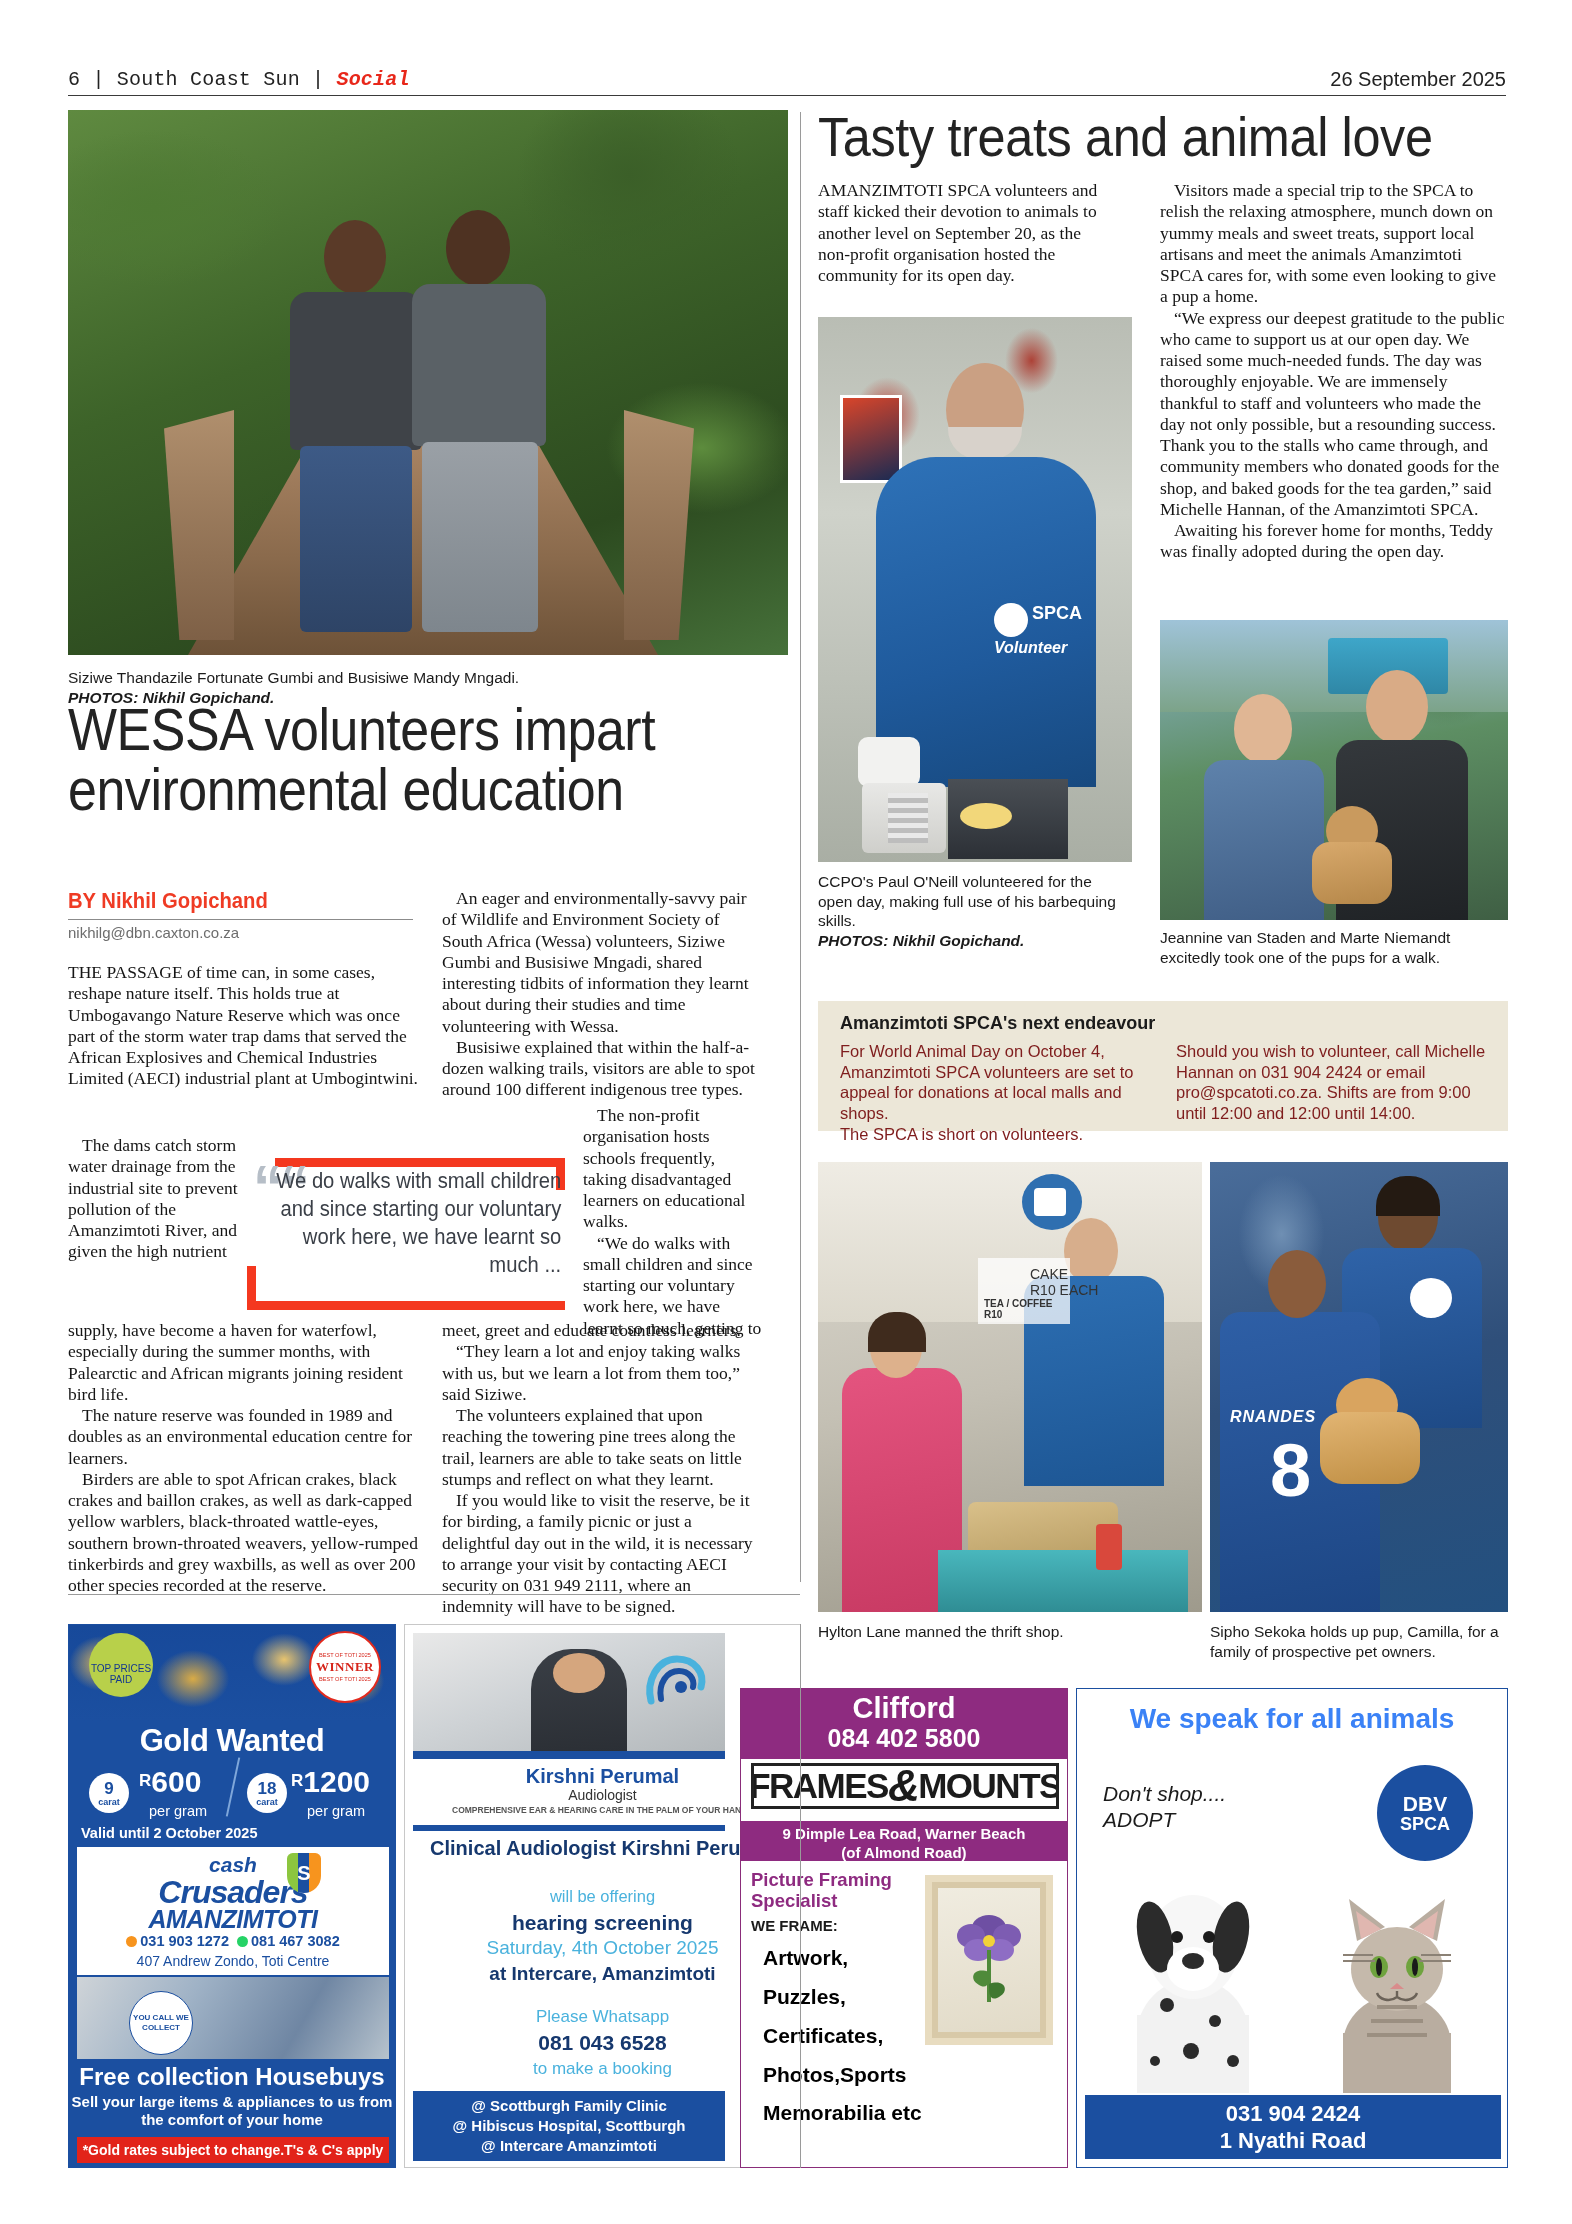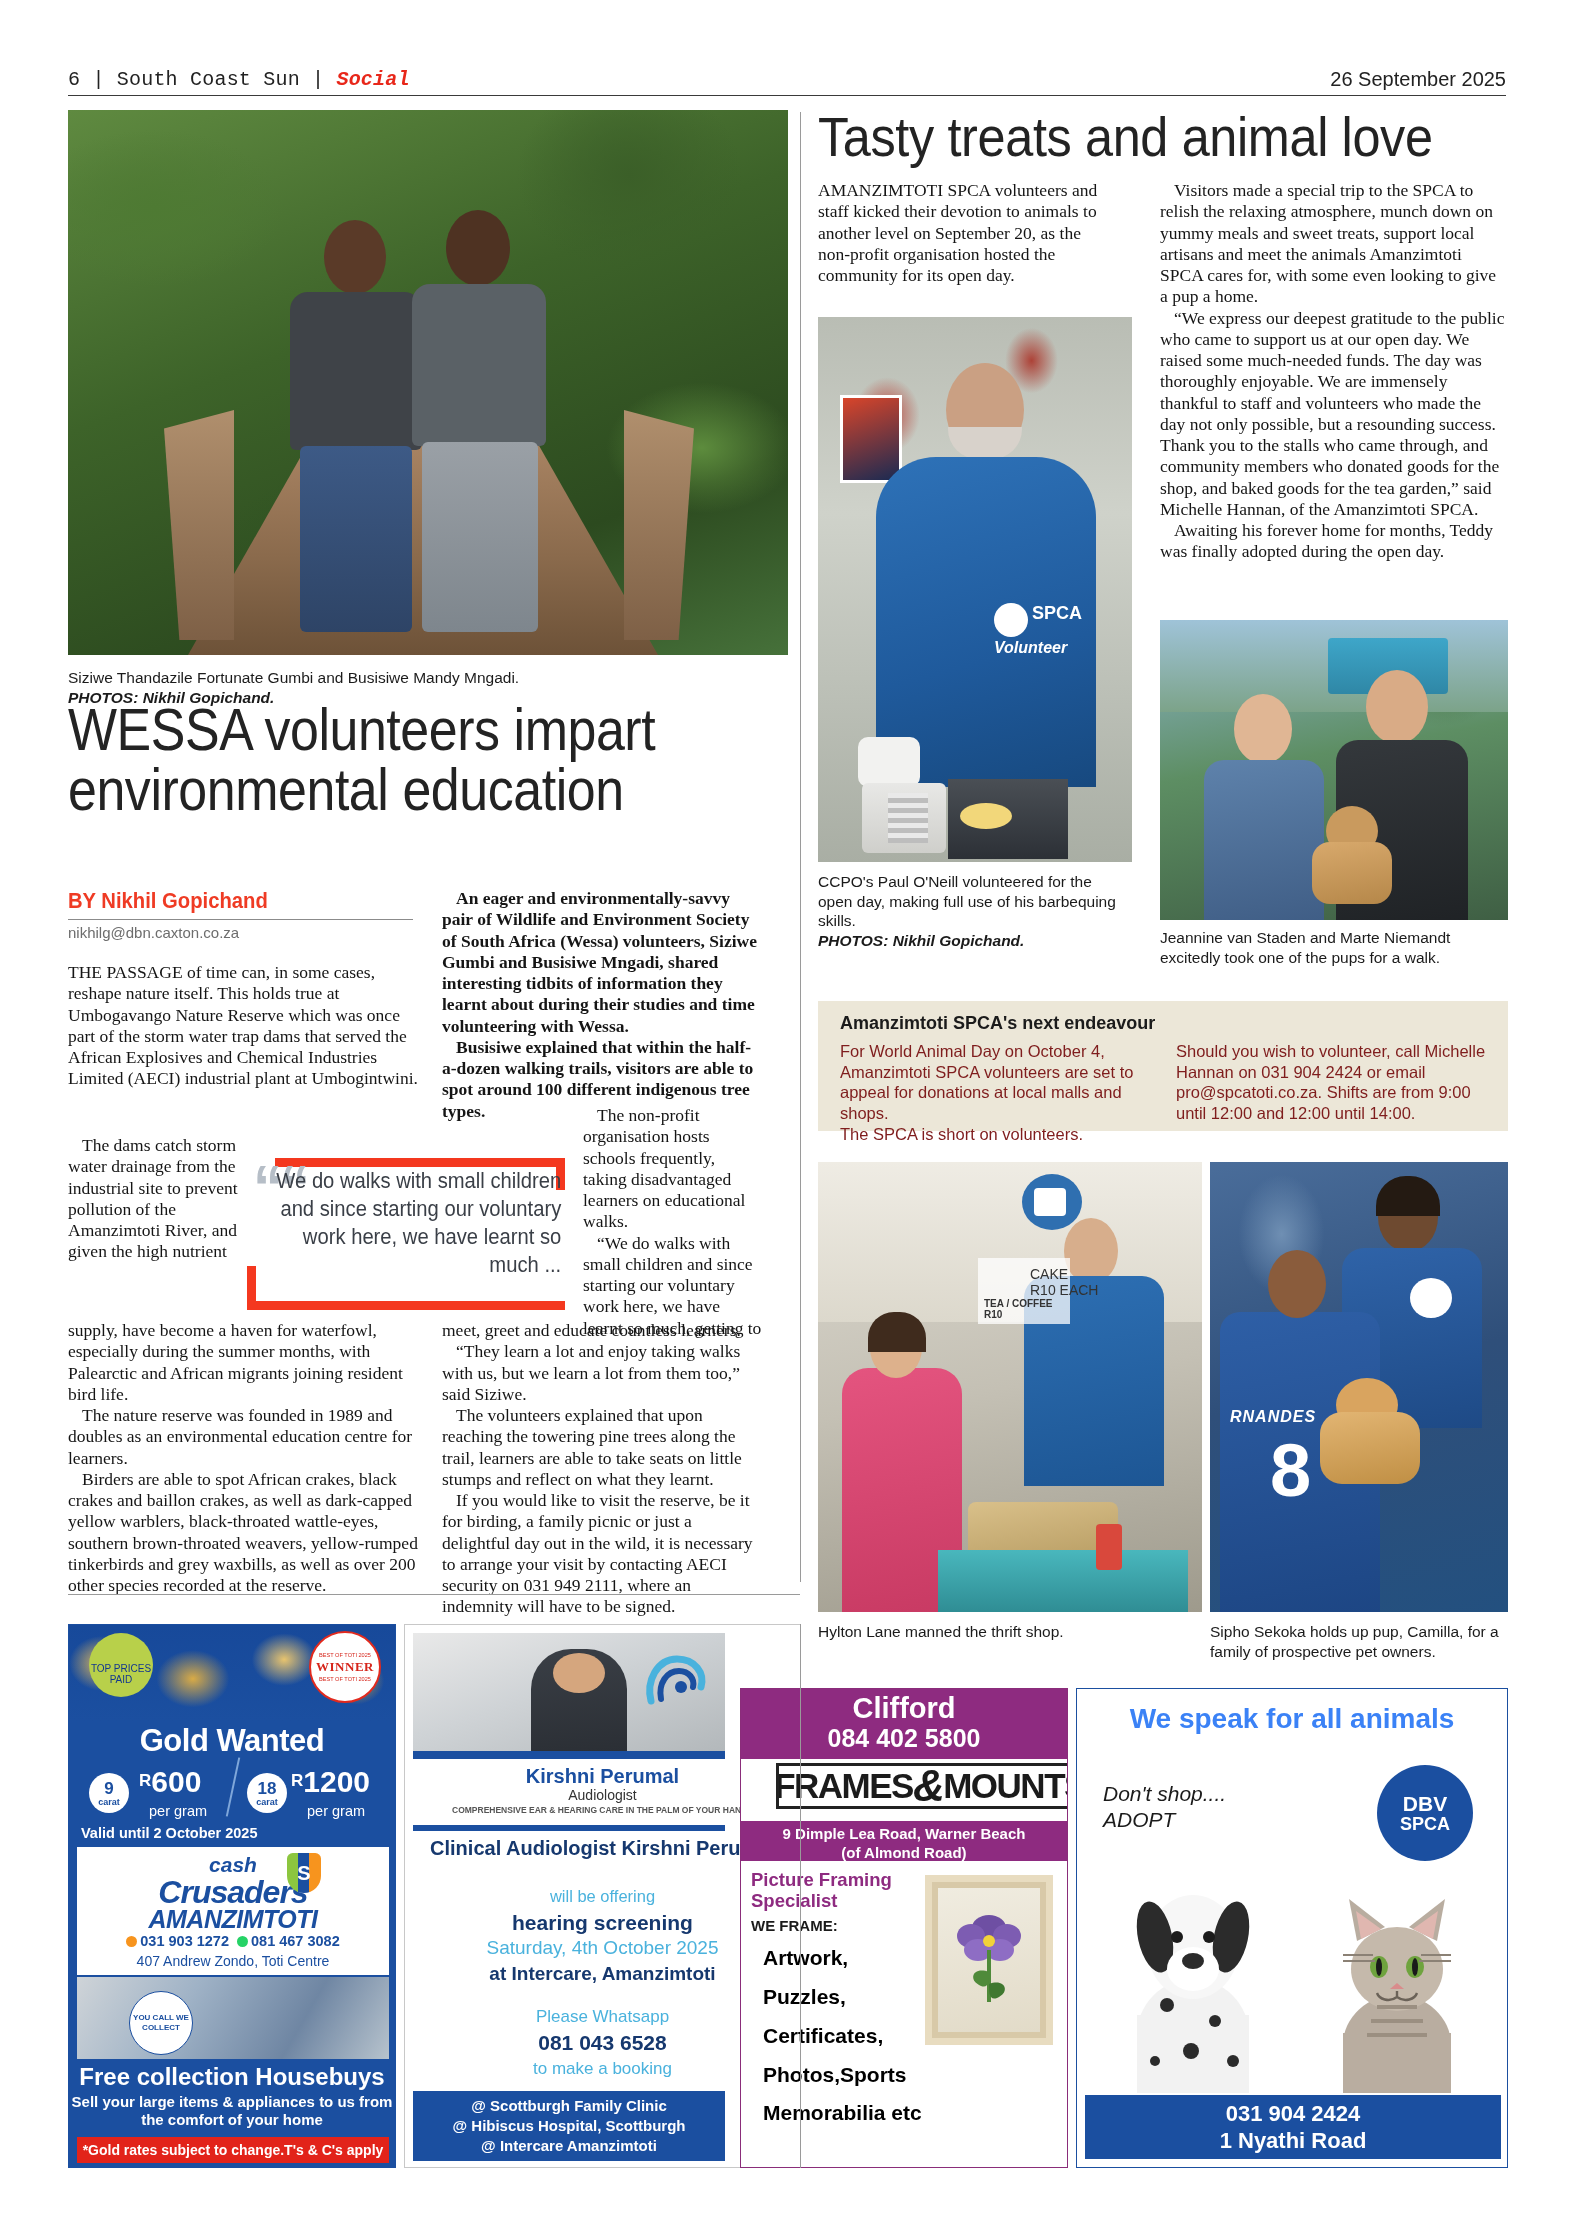--- a/index.html
+++ b/index.html
@@ -248,21 +248,21 @@
 
   
   #ad-frames { left: 740px; top: 1688px; width: 328px; height: 480px;
                background:#fff; border:1px solid #8a2d7a; }
   .fr-top { position:absolute; left:0; top:0; width:100%; height:70px; background:#8e2b80;
             color:#fff; text-align:center; padding-top:4px; }
   .fr-top .c1 { font-size:29px; font-weight:bold; display:block; line-height:1.1;}
   .fr-top .c2 { font-size:25px; font-weight:bold; display:block; line-height:1.1;}
   .fr-logo { position:absolute; left:10px; top:74px; width:308px; height:46px;
              border:3px solid #222; display:flex; align-items:center; justify-content:center;
-             overflow:hidden;margin-left:25px; }
+             overflow:hidden; }
   .fr-logo span { font-size:35px; font-weight:bold; letter-spacing:-1.5px; color:#1b1b1b;
                   font-family:"Liberation Sans", sans-serif;}
   .fr-logo .amp { font-size:44px; font-style:italic; }
   .fr-addr { position:absolute; left:0; top:132px; width:100%; height:40px; background:#8e2b80;
              color:#fff; font-size:15px; font-weight:bold; text-align:center; line-height:1.28;
              padding-top:3px;}
   .fr-spec { position:absolute; left:10px; top:180px; width:160px;
              font-size:18.5px; font-weight:bold; color:#8e2b80; line-height:1.15;}
   .fr-we { position:absolute; left:10px; top:228px; font-size:15px; font-weight:bold; color:#1b1b1b;}
   .fr-list { position:absolute; left:22px; top:250px; width:165px;
@@ -344,21 +344,21 @@
   </div>
   <div class="body-col" style="left:68px; top:1135px; width:170px;">
     <p>The dams catch storm water drainage from the industrial site to prevent pollution of the Amanzimtoti River, and given the high nutrient</p>
   </div>
   <div class="body-col" style="left:68px; top:1320px; width:350px;">
     <p class="noind">supply, have become a haven for waterfowl, especially during the summer months, with Palearctic and African migrants joining resident bird life.</p>
     <p>The nature reserve was founded in 1989 and doubles as an environmental education centre for learners.</p>
     <p>Birders are able to spot African crakes, black crakes and baillon crakes, as well as dark-capped yellow warblers, black-throated wattle-eyes, southern brown-throated weavers, yellow-rumped tinkerbirds and grey waxbills, as well as over 200 other species recorded at the reserve.</p>
   </div>
 
-  <div class="body-col" style="left:442px; top:888px; width:320px;font-weight:bold;">
+  <div class="body-col" style="left:442px; top:888px; width:320px;">
     <p>An eager and environmentally-savvy pair of Wildlife and Environment Society of South Africa (Wessa) volunteers, Siziwe Gumbi and Busisiwe Mngadi, shared interesting tidbits of information they learnt about during their studies and time volunteering with Wessa.</p>
     <p>Busisiwe explained that within the half-a-dozen walking trails, visitors are able to spot around 100 different indigenous tree types.</p>
   </div>
   <div class="body-col" style="left:583px; top:1105px; width:179px;">
     <p>The non-profit organisation hosts schools frequently, taking disadvantaged learners on educational walks.</p>
     <p>“We do walks with small children and since starting our voluntary work here, we have learnt so much, getting to</p>
   </div>
   <div class="body-col" style="left:442px; top:1320px; width:320px;">
     <p class="noind">meet, greet and educate countless learners.</p>
     <p>“They learn a lot and enjoy taking walks with us, but we learn a lot from them too,” said Siziwe.</p>

